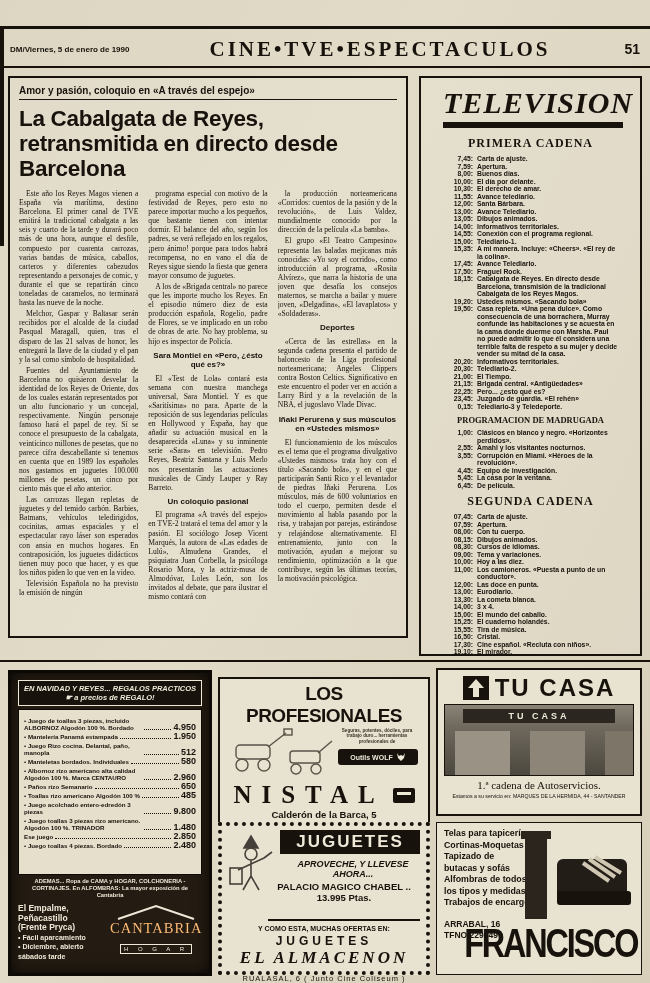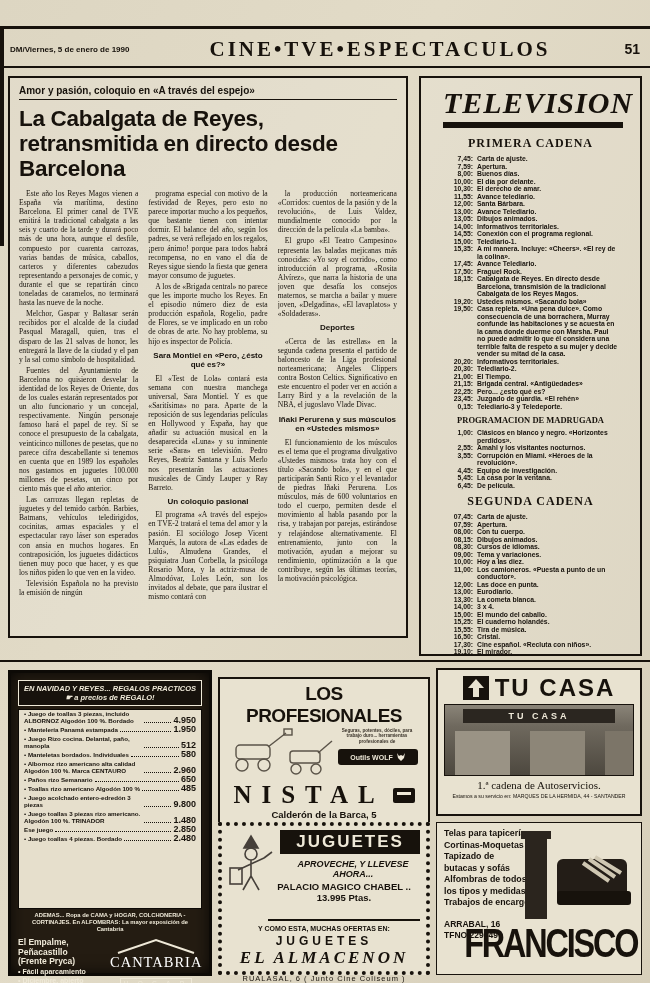--- a/index.html
+++ b/index.html
@@ -48,34 +48,34 @@
 
   
   .ad{position:absolute;box-sizing:border-box;background:#e8e2d0;}
   .ad *{box-sizing:border-box;}
 
   
   .ad-cantabria{left:8px;top:670px;width:204px;height:306px;background:#241c12;padding:10px;
                 box-shadow:inset 0 0 0 3px #0d0a06, inset 0 0 18px #000;}
   .cant-banner{background:#17120c;color:#efe9d8;font-family:"Liberation Sans",sans-serif;font-weight:bold;
                font-style:italic;text-align:center;font-size:7.5px;line-height:9px;padding:3px 2px;border:1px solid #efe9d8;}
-  .cant-body{background:#e6dfcc;border:1px solid #0d0a06;margin-top:3px;padding:0 5px 2px 5px;height:200px;overflow:hidden;}
+  .cant-body{background:#e6dfcc;border:1px solid #0d0a06;margin-top:3px;padding:7px 5px 2px 5px;height:166px;overflow:hidden;}
   .cant-item{display:flex;align-items:flex-end;font-family:"Liberation Sans",sans-serif;font-size:6.2px;
              line-height:7px;font-weight:bold;margin-bottom:2px;}
   .cant-item .nm{max-width:118px;}
   .cant-item .lead{flex:1;border-bottom:1px dotted #17120c;margin:0 2px 1px 2px;}
   .cant-item .pr{font-size:9px;}
   .cant-ademas{font-family:"Liberation Sans",sans-serif;font-weight:bold;font-size:5.8px;line-height:7px;
                text-align:center;margin-top:3px;}
   .cant-footer{display:flex;margin-top:5px;color:#efe9d8;}
   .cant-left{flex:1;font-family:"Liberation Sans",sans-serif;font-size:7px;line-height:9.5px;font-weight:bold;}
   .cant-left .big{font-size:8.5px;}
   .cant-logo{width:92px;text-align:center;}
   .cant-roof{display:block;margin:0 auto;}
-  .cant-logo-name{font-family:"Liberation Serif",serif;font-size:14.5px;letter-spacing:1px;color:#ffffff;}
+  .cant-logo-name{font-family:"Liberation Serif",serif;font-size:14.5px;letter-spacing:1px;color:#fdba74;}
   .cant-logo-sub{font-family:"Liberation Sans",sans-serif;font-size:6px;letter-spacing:4px;border:1px solid #efe9d8;
                  display:inline-block;padding:1px 3px;margin-top:2px;}
 
   
   .ad-nistal{left:218px;top:668px;width:212px;height:148px;border:2px solid #17120c;padding:4px 8px;margin-top:9px;}
   .nistal-head{font-family:"Liberation Sans",sans-serif;font-weight:bold;font-size:19px;letter-spacing:-.5px;
                text-align:center;margin:0;}
   .nistal-mid{position:relative;height:52px;}
   .nistal-tag{position:absolute;right:0;top:1px;width:86px;font-family:"Liberation Sans",sans-serif;
               font-size:4.6px;line-height:5.4px;text-align:center;font-weight:bold;color:#3a332a;}

